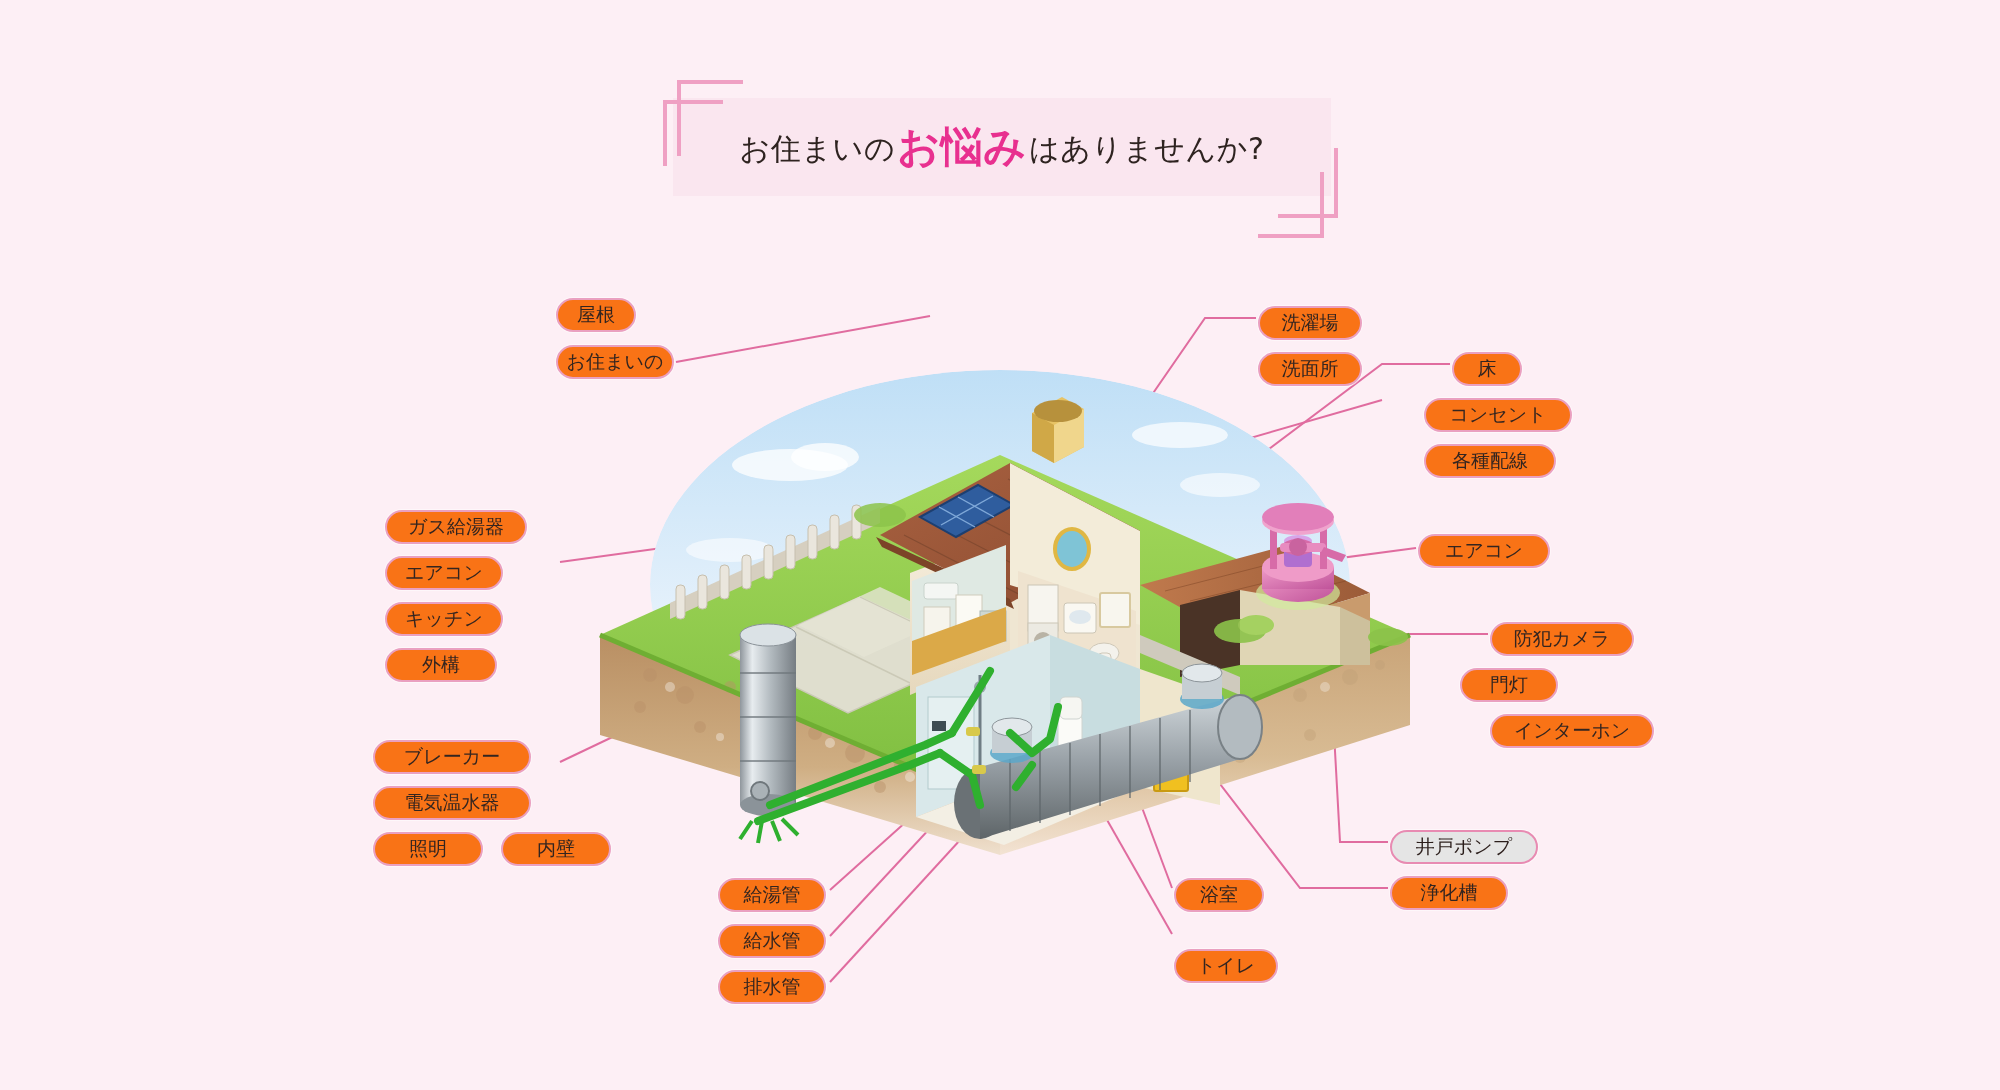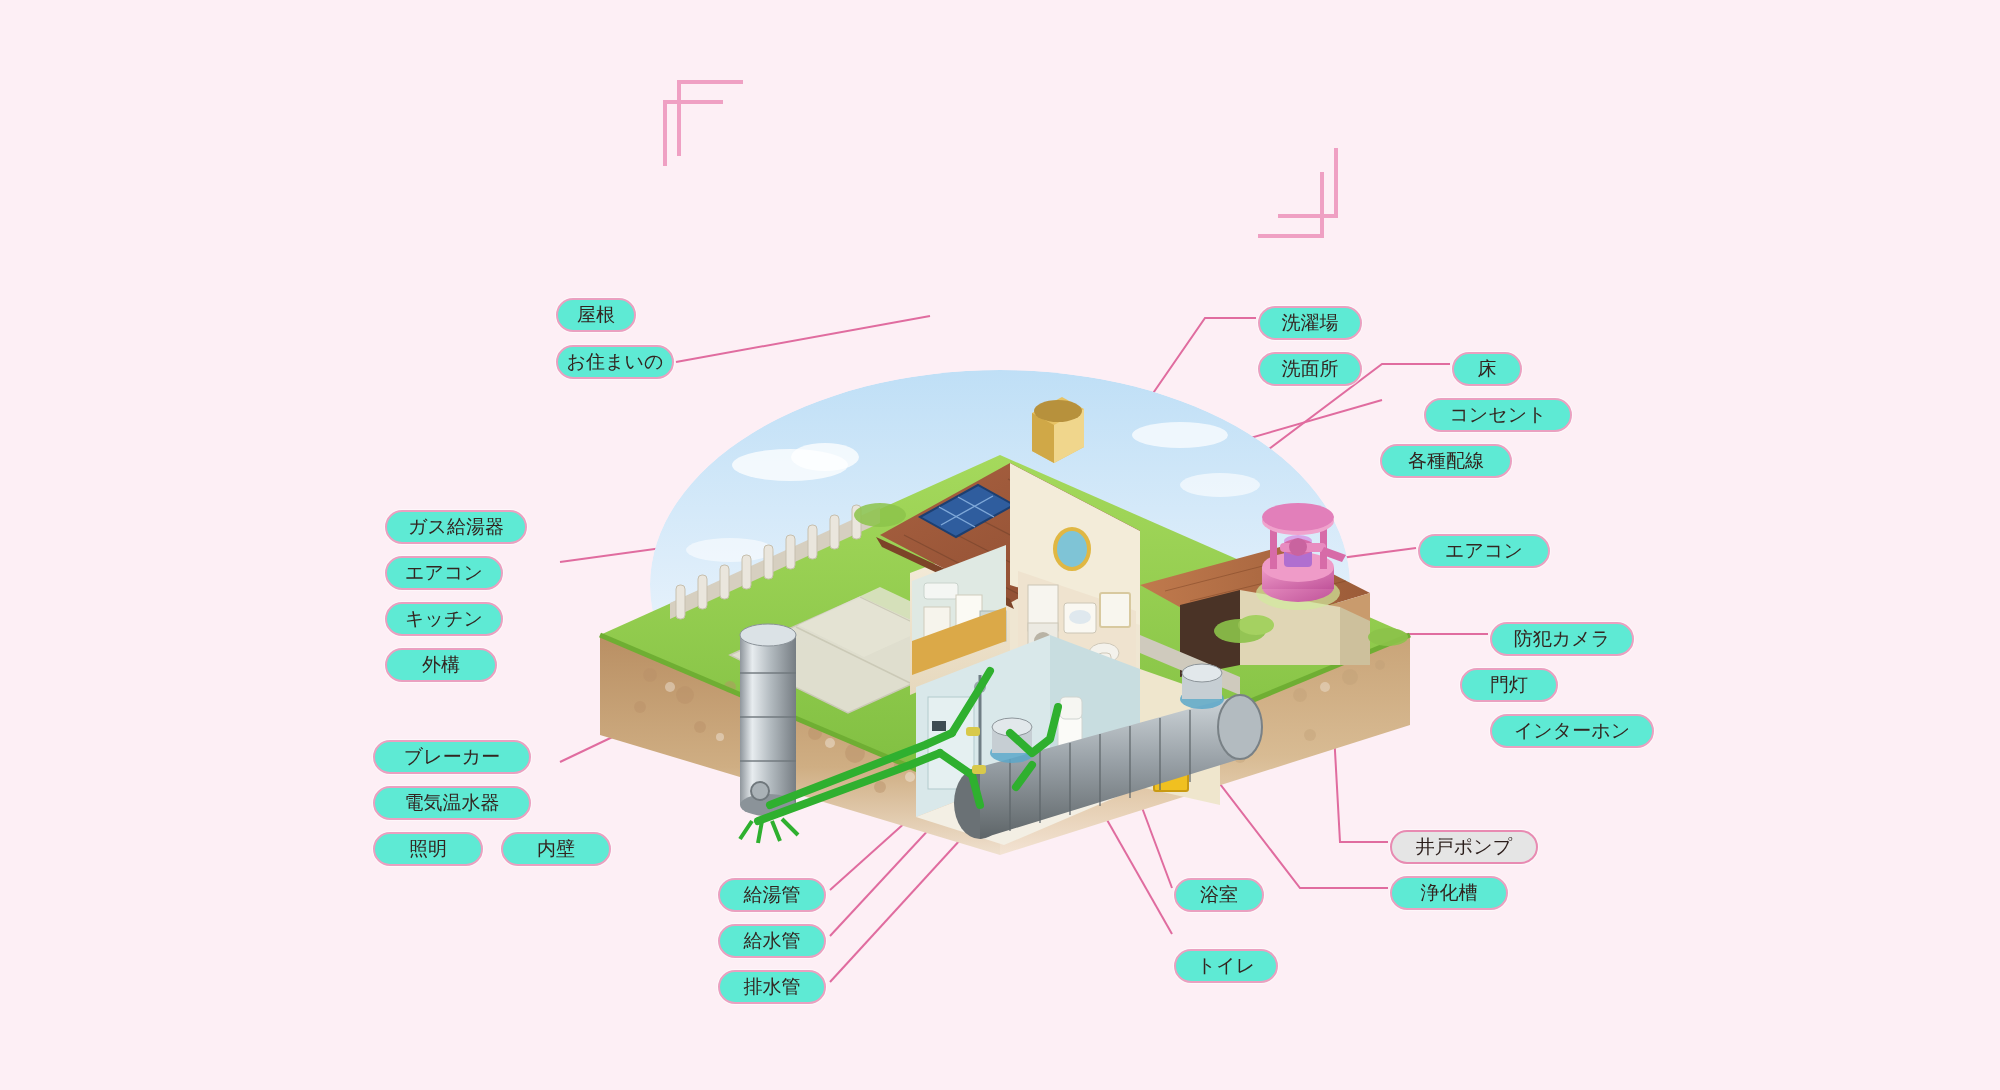--- a/index.html
+++ b/index.html
@@ -48,41 +48,46 @@
   
   #illo{position:absolute;left:580px;top:335px;width:840px;height:520px;}
 
   
   .pill{
     position:absolute;
     height:34px;
     box-sizing:border-box;
     border:2px solid #eaa0c0;
     border-radius:18px;
-    background:#5eead4;
+    background:#f97316;
     color:#332520;
     font-size:19px;
     display:flex;align-items:center;justify-content:center;
     white-space:nowrap;
     padding:0 14px;
     font-family:"DejaVu Sans","Liberation Sans",sans-serif;
     cursor:pointer;
     box-shadow:0 0 0 1px rgba(255,255,255,.5);
   }
   .pill.active{
     background:#e5e5e5;
     border-color:#e88bb2;
     color:#2a1d1a;
   }
 </style>
 </head>
 <body>
 
 <div id="stage">
 
+  <div class="banner">
+    <div class="banner-text">
+      <span>お住まいの</span><span class="hl">お悩み</span><span>はありませんか?</span>
+    </div>
+  </div>
   <div class="brk brk-tl">
     <i class="h1"></i>
       <i class="v1"></i>
       <i class="h2"></i>
       <i class="v2"></i>
   </div>
   <div class="brk brk-br">
     <i class="h1"></i>
       <i class="v1"></i>
       <i class="h2"></i>
@@ -487,21 +492,21 @@
   <div class="pill" style="left:1258px;top:352px;width:104px;">
       <span>洗面所</span>
     </div>
 
   <div class="pill" style="left:1452px;top:352px;width:70px;">
       <span>床</span>
     </div>
   <div class="pill" style="left:1424px;top:398px;width:148px;">
       <span>コンセント</span>
     </div>
-  <div class="pill" style="left:1380px;top:444px;width:132px;">
+  <div class="pill" style="left:1424px;top:444px;width:132px;">
       <span>各種配線</span>
     </div>
 
   <div class="pill" style="left:1418px;top:534px;width:132px;">
       <span>エアコン</span>
     </div>
 
   <div class="pill" style="left:1490px;top:622px;width:144px;">
       <span>防犯カメラ</span>
     </div>

